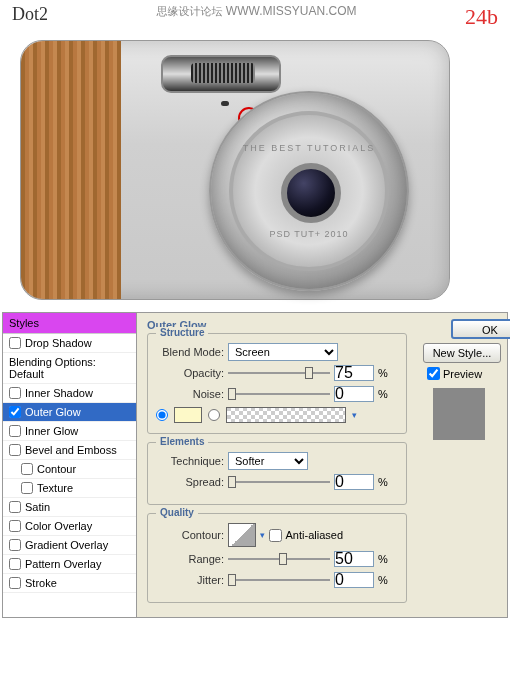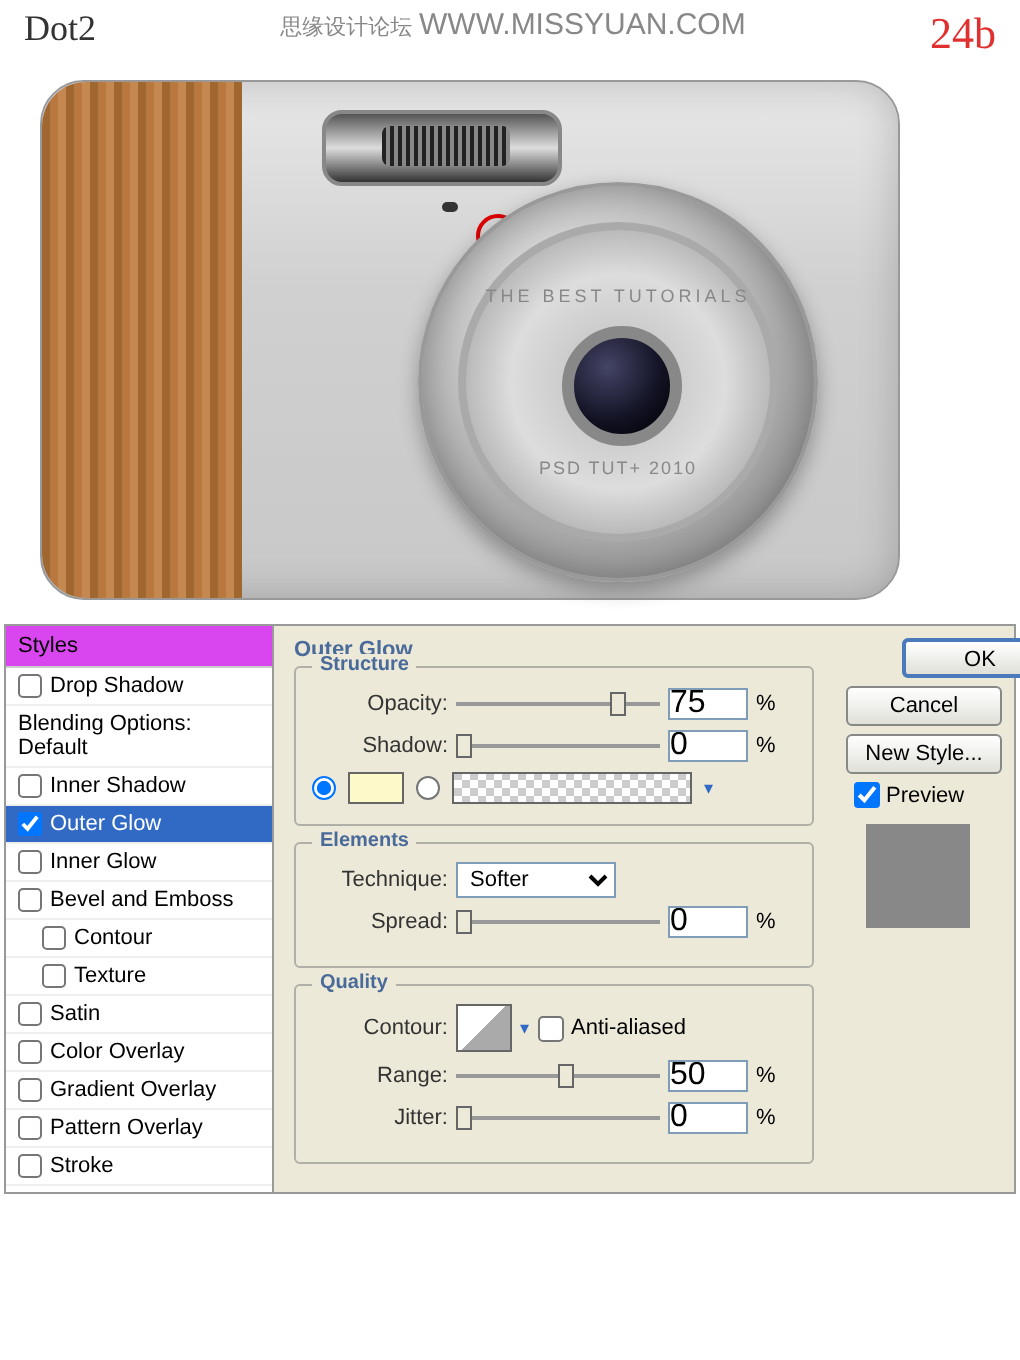--- a/index.html
+++ b/index.html
@@ -50,21 +50,21 @@
 .btn.ok { border: 2px solid #4a7abc; margin-left: 28px; }
 .preview-chk { display: flex; align-items: center; gap: 3px; margin: 4px 0 8px 4px; }
 .preview-box { width: 52px; height: 52px; border: 1px solid #888; background: #888; margin-left: 10px; }
 .arrow { font-size: 9px; color: #316ac5; }
 </style>
 </head>
 <body>
 
 <div class="header">
   <span class="header-left">Dot2</span>
-  <span class="header-mid"><span>思缘设计论坛</span> <span style="font-size:15px">WWW.MISSYUAN.COM</span></span>
+  <span class="header-mid"><span>思缘设计论坛</span> <span style="font-size:12px">WWW.MISSYUAN.COM</span></span>
   <span class="header-right">24b</span>
 </div>
 
 <div class="canvas">
   <div class="camera-img">
     <div class="wood"></div>
     <div class="flash">
         <div class="flash-inner"></div>
       </div>
     <div class="mic"></div>
@@ -135,30 +135,34 @@
         <span>Stroke</span>
       </div>
   </div>
 
   <div class="main-col">
     <div class="group-title">Outer Glow</div>
 
     <div class="fieldset">
       <div class="legend">Structure</div>
       <div class="row">
+        <span class="label">Blend Mode:</span>
+        <select class="select" style="width:110px"><option>Screen</option></select>
+      </div>
+      <div class="row">
         <span class="label">Opacity:</span>
         <div class="slider">
             <div class="slider-track"></div>
             <div class="slider-thumb" style="left:75%"></div>
           </div>
         <input class="numbox" value="75" style="">
         <span class="unit">%</span>
       </div>
       <div class="row">
-        <span class="label">Shadow:</span>
+        <span class="label">Noise:</span>
         <div class="slider">
             <div class="slider-track"></div>
             <div class="slider-thumb" style="left:0"></div>
           </div>
         <input class="numbox" value="0" style="">
         <span class="unit">%</span>
       </div>
       <div class="swatch-row">
         <input type="radio" name="gt" class="radio" checked="" style="">
         <div class="color-swatch"></div>
@@ -210,21 +214,20 @@
             <div class="slider-thumb" style="left:0"></div>
           </div>
         <input class="numbox" value="0" style="">
         <span class="unit">%</span>
       </div>
     </div>
   </div>
 
   <div class="right-col">
     <div class="btn ok">OK</div>
-    <div class="btn">Cancel</div>
     <div class="btn">New Style...</div>
     <div class="preview-chk">
       <input type="checkbox" checked="" style="">
       <span>Preview</span>
     </div>
     <div class="preview-box"></div>
   </div>
 </div>
 
 </body></html>

